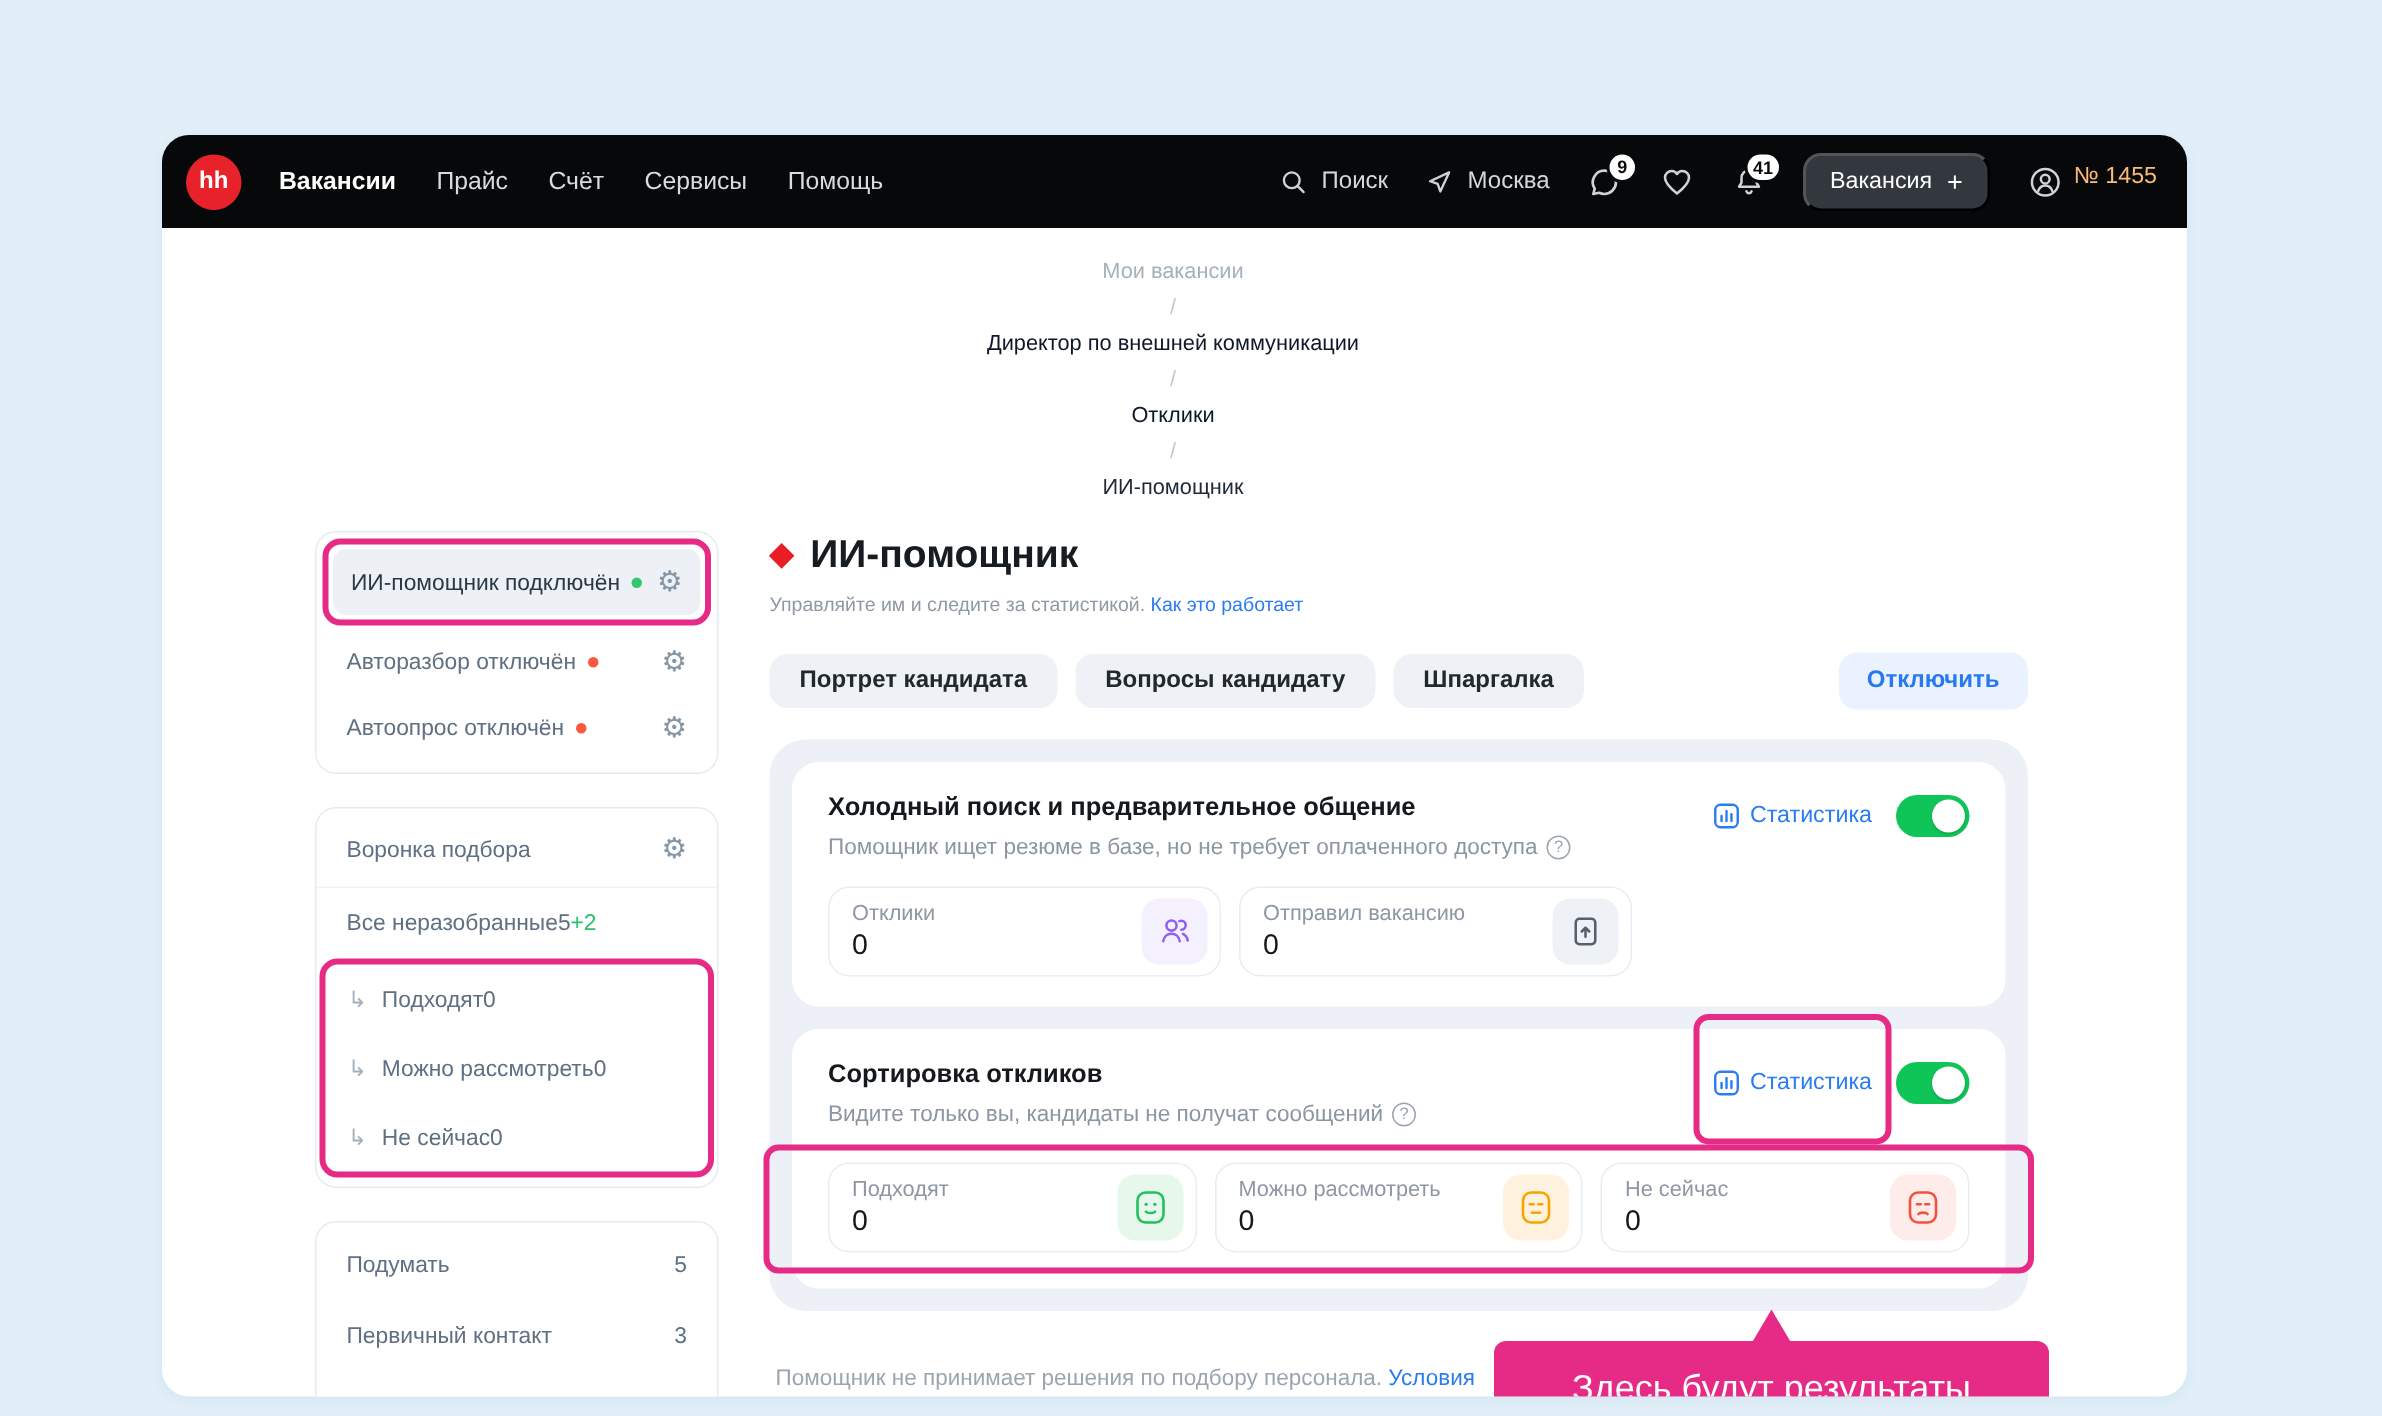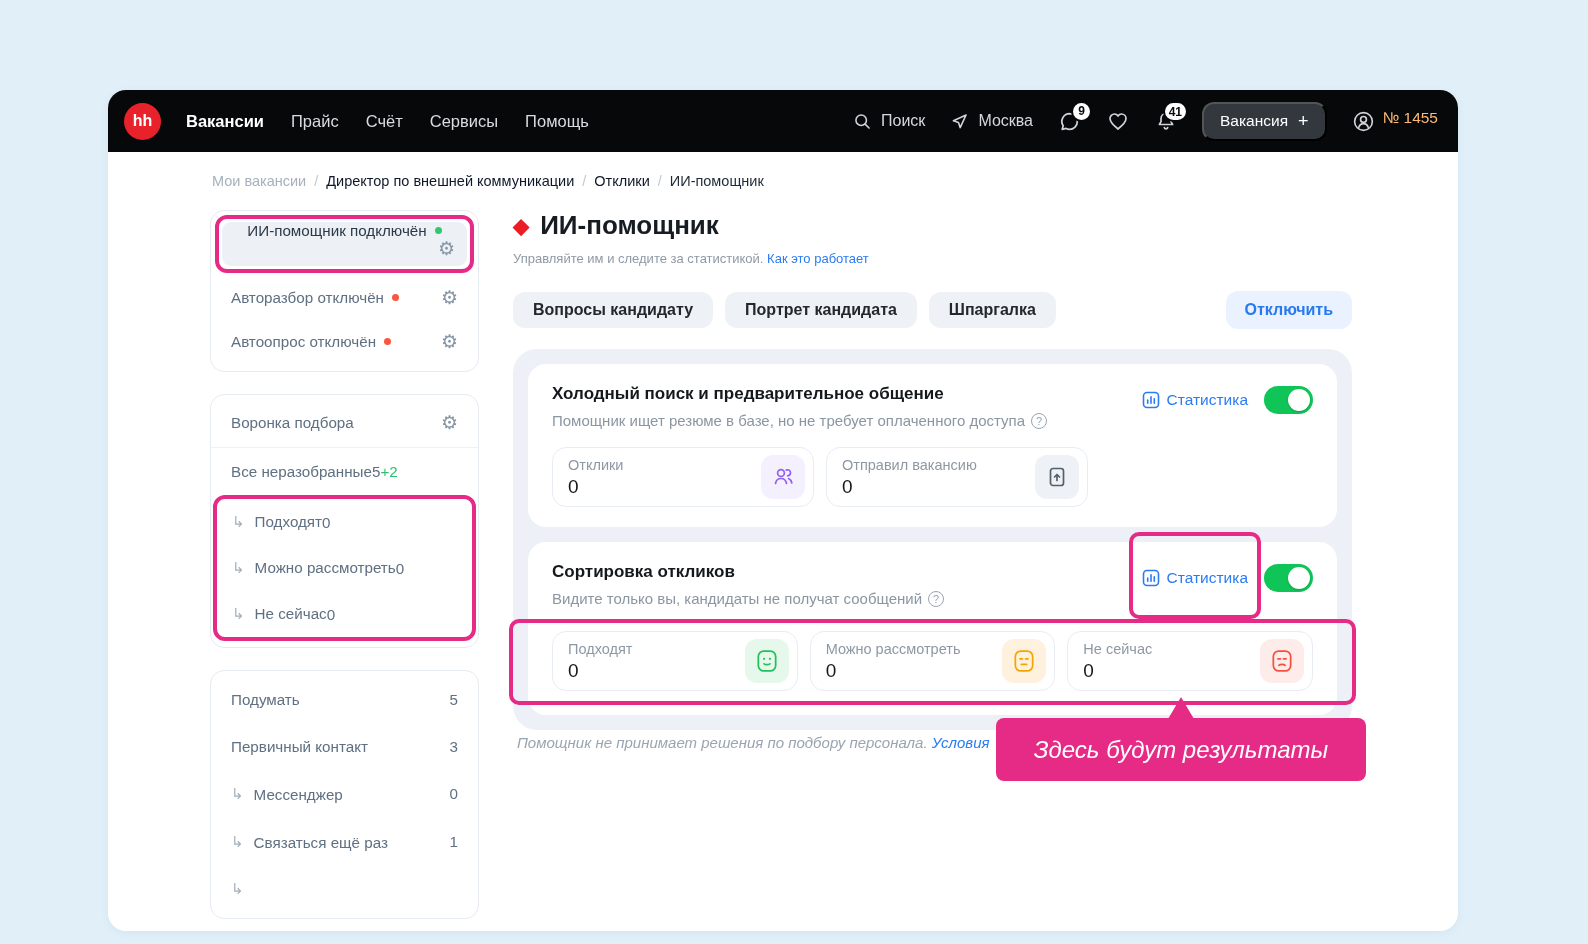--- a/index.html
+++ b/index.html
@@ -49,41 +49,41 @@
   }
   .vacancy-btn{
     background:#32383e;border-radius:12px;height:39px;padding:0 16px;
     display:flex;align-items:center;gap:10px;color:#fff;font-size:15.5px;cursor:pointer;
   }
   .vacancy-btn .plus{font-size:18px;font-weight:400;}
   .account{display:flex;gap:7px;color:#fdba74;font-size:15.5px;cursor:pointer;}
   
   .content{padding:0 106px 0 102px;}
   .breadcrumb{
-    margin:21px 0 21px;padding-left:2px;font-size:14.5px;display:flex;gap:8px;align-items:center;
+    margin:21px 0 21px;padding-left:2px;font-size:14.5px;display:flex;gap:8px;align-items:center;flex-direction:column;
   }
   .bc-item{color:#0f172a;cursor:pointer;}
   .bc-item.first{color:#a6b1bb;}
   .bc-item.last{color:#1e2a36;font-weight:500;cursor:default;}
   .bc-sep{color:#bfcad3;}
   .columns{display:flex;gap:34px;align-items:flex-start;}
   
   .sidebar{width:269px;flex-shrink:0;font-size:15.2px;color:var(--txt-side);}
   .scard{
     background:#fff;border:1px solid var(--card-border);border-radius:14px;margin-bottom:22px;
   }
   .scard.assist{padding:8px;}
   .hl-assist{
     border:4px solid var(--pink);border-radius:12px;margin:-4px -4px 2px;padding:3px;
   }
   .arow{
     height:44px;display:flex;align-items:center;padding:0 12px;cursor:pointer;
   }
   .arow .lbl{display:flex;align-items:center;gap:8px;}
-  .arow.selected{background:#edf1f6;border-radius:9px;color:#2b3947;flex-direction:column;}
+  .arow.selected{background:#edf1f6;border-radius:9px;color:#2b3947;}
   .arow .gear{margin-left:auto;}
   .gear{font-size:19px;color:#8796a6;line-height:1;cursor:pointer;}
   .dot{width:7px;height:7px;border-radius:50%;display:inline-block;}
   .dot.on{background:#35c66f;}
   .dot.off{background:#f9573f;}
   .scard.funnel{padding-bottom:6px;}
   .fhead{
     display:flex;align-items:center;justify-content:space-between;
     padding:18px 20px 15px;border-bottom:1px solid #eef2f6;
   }
@@ -156,21 +156,21 @@
   .sb-icon.grayic{background:#eef1f6;}
   .sb-icon.greenic{background:#e6f8ec;}
   .sb-icon.orangeic{background:#fef2df;}
   .sb-icon.redic{background:#feeceb;}
   .hl-statsrow{
     border:4px solid var(--pink);border-radius:10px;
     margin:12px -43px 0;padding:8px 39px 10px;
   }
   .hl-statsrow .stats-row{margin-top:0;}
   .hl-statsrow .stat-box{width:auto;flex:1;}
-  .footer-row{margin-top:4px;position:relative;font-size:15px;color:#9aa5b0;padding-left:4px;font-style:italic;}
+  .footer-row{margin-top:36px;position:relative;font-size:15px;color:#9aa5b0;padding-left:4px;}
   .callout{
     position:absolute;right:-14px;top:-16px;width:370px;height:63px;background:var(--pink);
     border-radius:8px;color:#fff;font-size:24px;display:flex;align-items:center;justify-content:center;
     z-index:5;
   }
   .callout::before{
     content:"";position:absolute;top:-21px;left:50%;margin-left:-13px;
     border-left:13px solid transparent;border-right:13px solid transparent;
     border-bottom:22px solid var(--pink);
   }
@@ -344,22 +344,22 @@
         <h1 class="page-title">
           <span class="diamond">◆</span>
           <span>ИИ-помощник</span>
         </h1>
         <p class="page-sub">
           <span>Управляйте им и следите за статистикой.</span>
           <span class="link">Как это работает</span>
         </p>
 
         <div class="chips-row">
+          <span class="chip">Портрет кандидата</span>
           <span class="chip">Вопросы кандидату</span>
-          <span class="chip">Портрет кандидата</span>
           <span class="chip">Шпаргалка</span>
           <button class="disable-btn">Отключить</button>
         </div>
 
         <div class="wrapper">
 
           <section class="wcard">
             <div class="whead">
               <div class="wh-left">
                 <div class="wtitle">Холодный поиск и предварительное общение</div>

